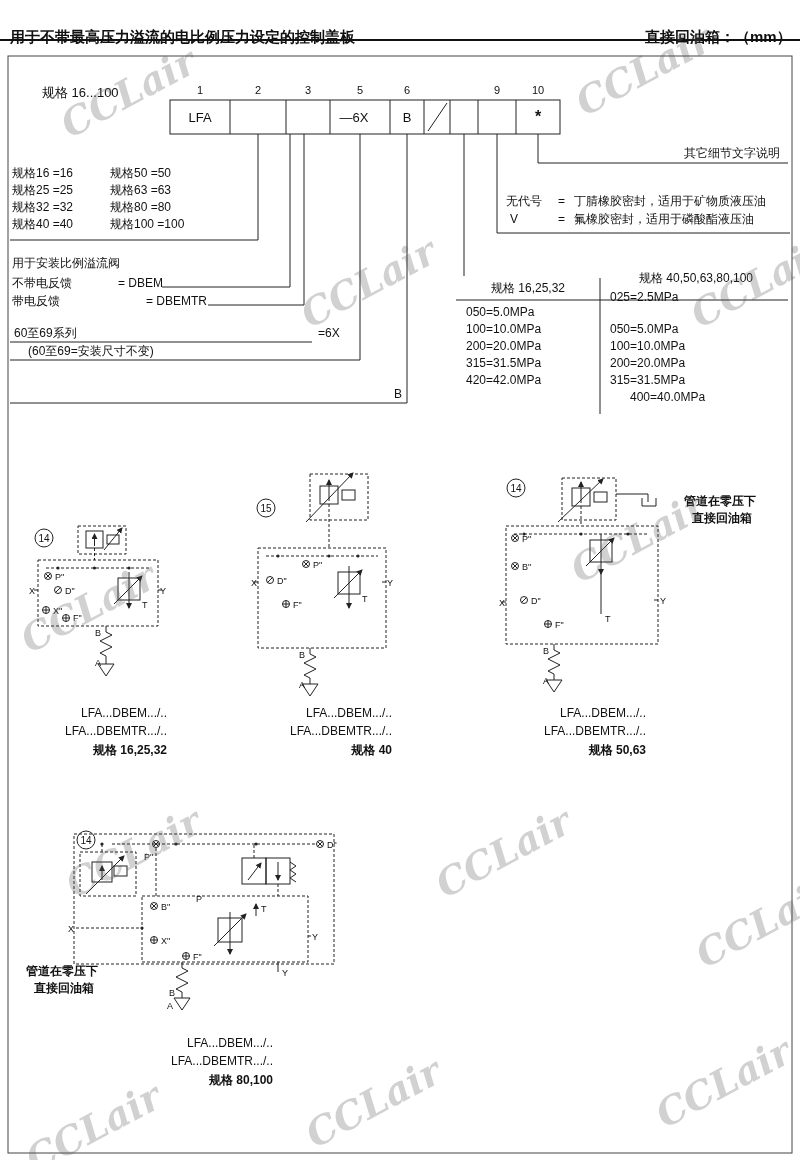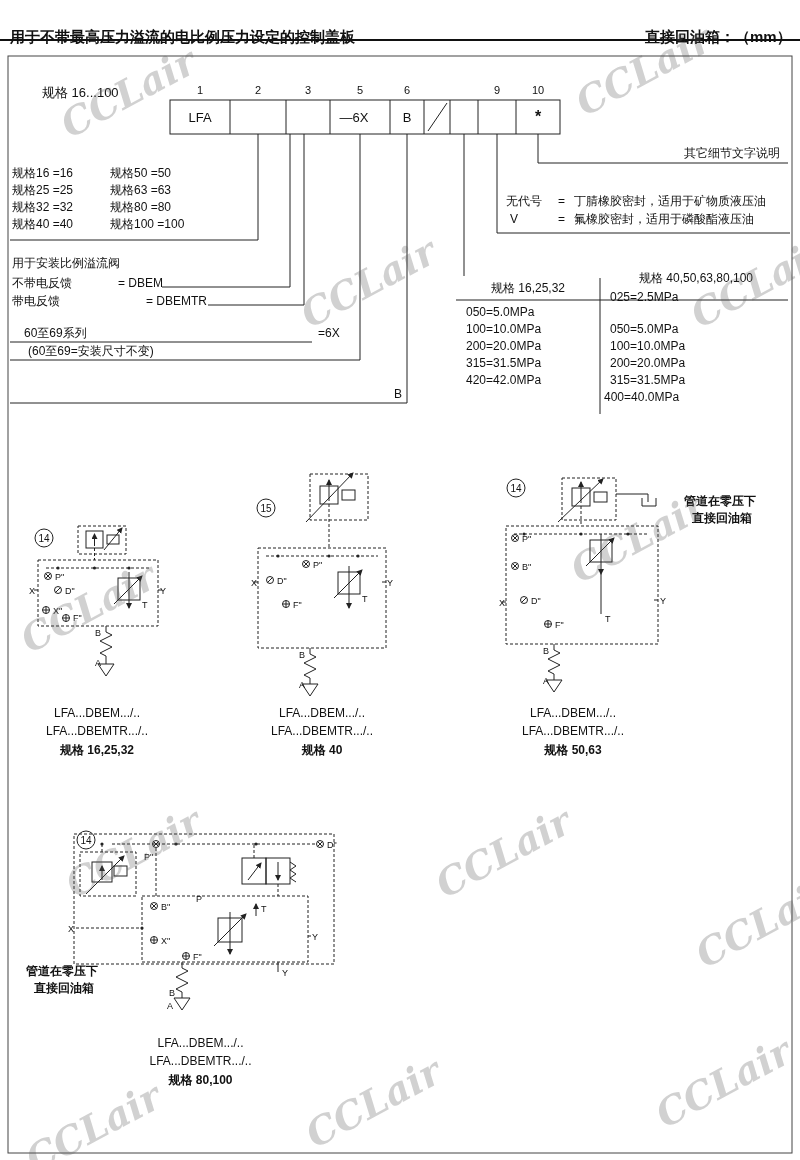--- a/index.html
+++ b/index.html
@@ -15,21 +15,21 @@
   .num { position:absolute; top:84px; font-size:11px; text-align:center; }
   .cellv { position:absolute; top:100px; height:34px; display:flex; align-items:center; justify-content:center; font-size:13px; }
   .star { font-size:16px; font-weight:bold; }
   .overlay { position:absolute; left:0; top:0; }
   .dg { position:absolute; }
   .dg line,.dg path,.dg rect,.dg circle,.dg polyline { stroke:#222; fill:none; stroke-width:1; }
   .dg .dash { stroke-dasharray:3 2; }
   .dg .dot { fill:#222; stroke:none; }
   .dg text { fill:#111; stroke:none; font-size:9px; font-family:"Liberation Sans","DejaVu Sans",sans-serif; }
   .dg .cnum { font-size:10px; }
-  .cap { position:absolute; font-size:12px; text-align:center; white-space:nowrap; }
+  .cap { position:absolute; font-size:12px; text-align:right; white-space:nowrap; }
   .wm { position:absolute; font-family:"DejaVu Serif","Liberation Serif",serif; font-style:italic; font-weight:bold;
         font-size:38px; color:rgba(90,90,90,0.28); transform:rotate(-28deg); pointer-events:none; z-index:5; }
 </style>
 </head>
 <body>
 
 <div class="page">
 
   <div class="hdr" style="left:10px;top:11px">用于不带最高压力溢流的电比例压力设定的控制盖板</div>
   <div class="hdr" style="left:645px;top:11px">直接回油箱：（mm）</div>
@@ -99,39 +99,39 @@
   <div class="t" style="left:110px;top:200px">规格80 =80</div>
   <div class="t" style="left:12px;top:217px">规格40 =40</div>
   <div class="t" style="left:110px;top:217px">规格100 =100</div>
 
   <div class="t" style="left:12px;top:256px">用于安装比例溢流阀</div>
   <div class="t" style="left:12px;top:276px">不带电反馈</div>
   <div class="t" style="left:118px;top:276px">= DBEM</div>
   <div class="t" style="left:12px;top:294px">带电反馈</div>
   <div class="t" style="left:146px;top:294px">= DBEMTR</div>
 
-  <div class="t" style="left:24px;top:326px">60至69系列</div>
+  <div class="t" style="left:14px;top:326px">60至69系列</div>
   <div class="t" style="left:318px;top:326px">=6X</div>
   <div class="t" style="left:28px;top:344px">(60至69=安装尺寸不变)</div>
 
   <div class="t" style="left:394px;top:387px">B</div>
 
   <div class="t c" style="left:456px;top:281px;width:144px">规格 16,25,32</div>
   <div class="t c" style="left:602px;top:271px;width:188px">规格 40,50,63,80,100</div>
   <div class="t" style="left:466px;top:305px">050=5.0MPa</div>
   <div class="t" style="left:466px;top:322px">100=10.0MPa</div>
   <div class="t" style="left:466px;top:339px">200=20.0MPa</div>
   <div class="t" style="left:466px;top:356px">315=31.5MPa</div>
   <div class="t" style="left:466px;top:373px">420=42.0MPa</div>
   <div class="t" style="left:610px;top:290px">025=2.5MPa</div>
   <div class="t" style="left:610px;top:322px">050=5.0MPa</div>
   <div class="t" style="left:610px;top:339px">100=10.0MPa</div>
   <div class="t" style="left:610px;top:356px">200=20.0MPa</div>
   <div class="t" style="left:610px;top:373px">315=31.5MPa</div>
-  <div class="t" style="left:604px;top:390px">400=40.0MPa</div>
+  <div class="t" style="left:630px;top:390px">400=40.0MPa</div>
 
   <svg class="dg" style="left:28px;top:524px" width="140" height="180" viewBox="0 0 140 180">
     <g>
       <circle cx="16" cy="14" r="9"></circle>
       <text class="cnum" x="16" y="17.5" text-anchor="middle">14</text>
     </g>
     <g>
       <rect class="dash" x="50" y="2" width="48" height="28"></rect>
       <rect x="58" y="7" width="17" height="17"></rect>
       <line x1="66.5" y1="22" x2="66.5" y2="10" marker-end="url(#ah)"></line>

